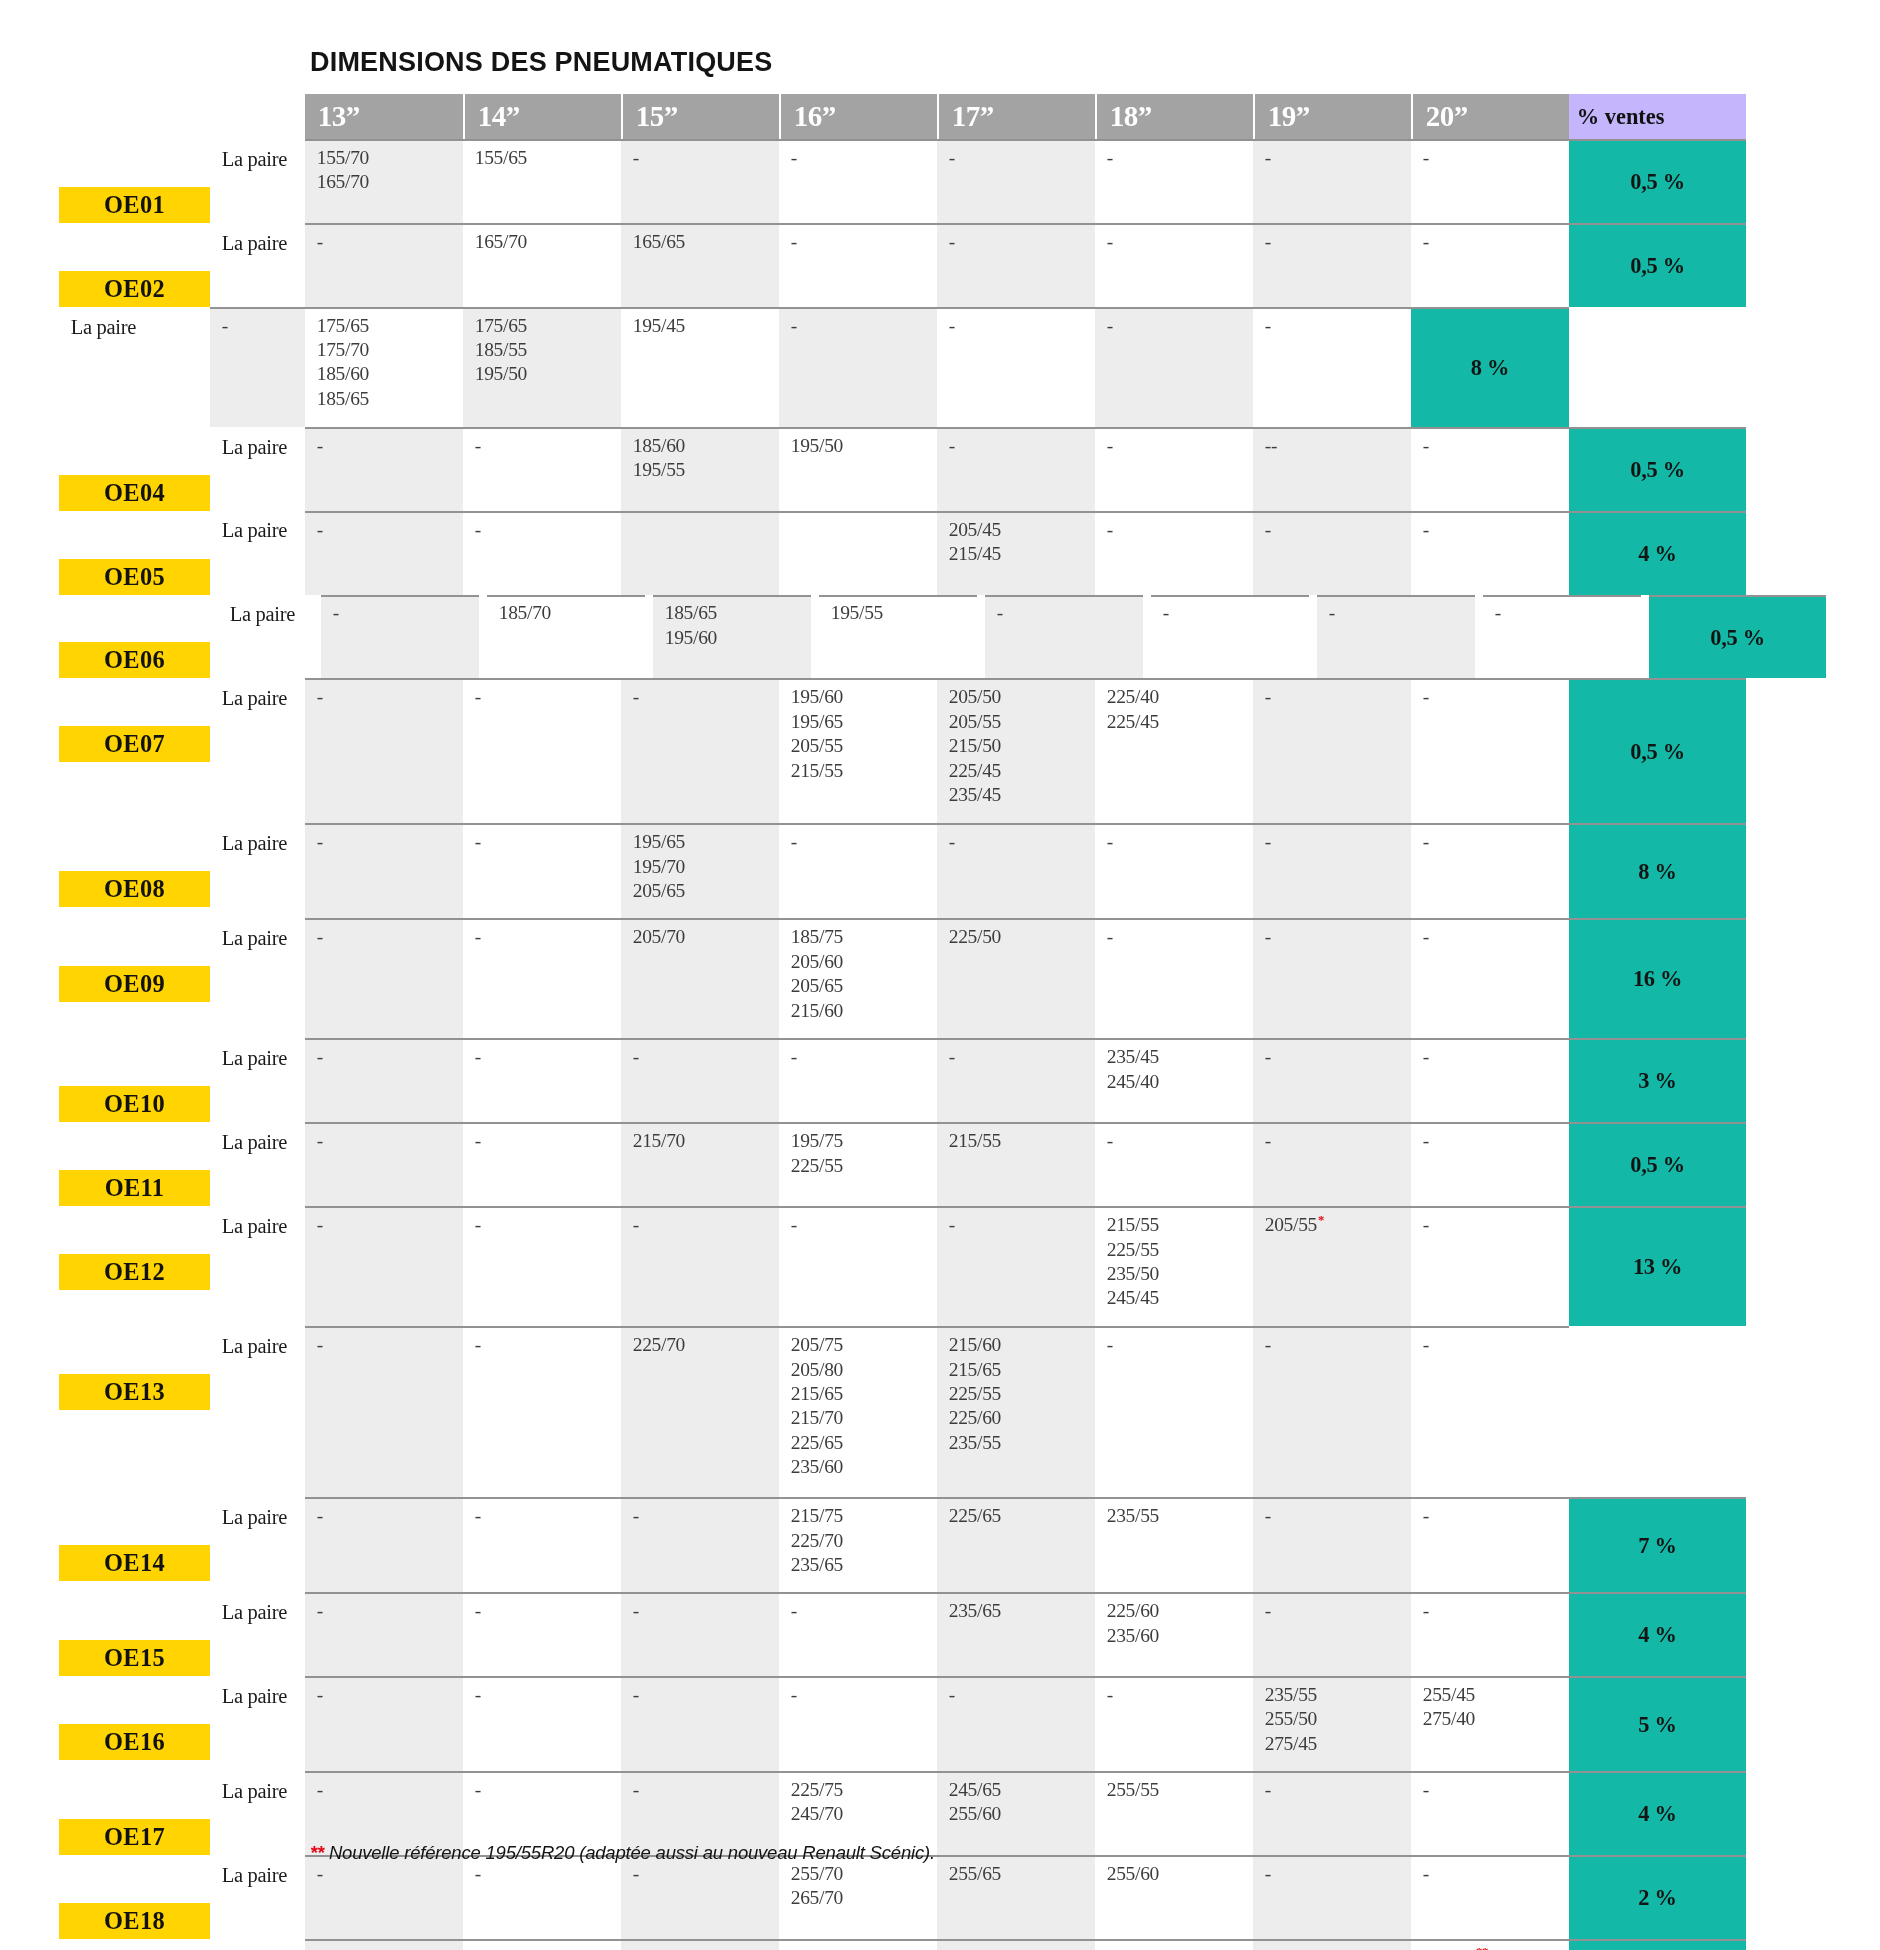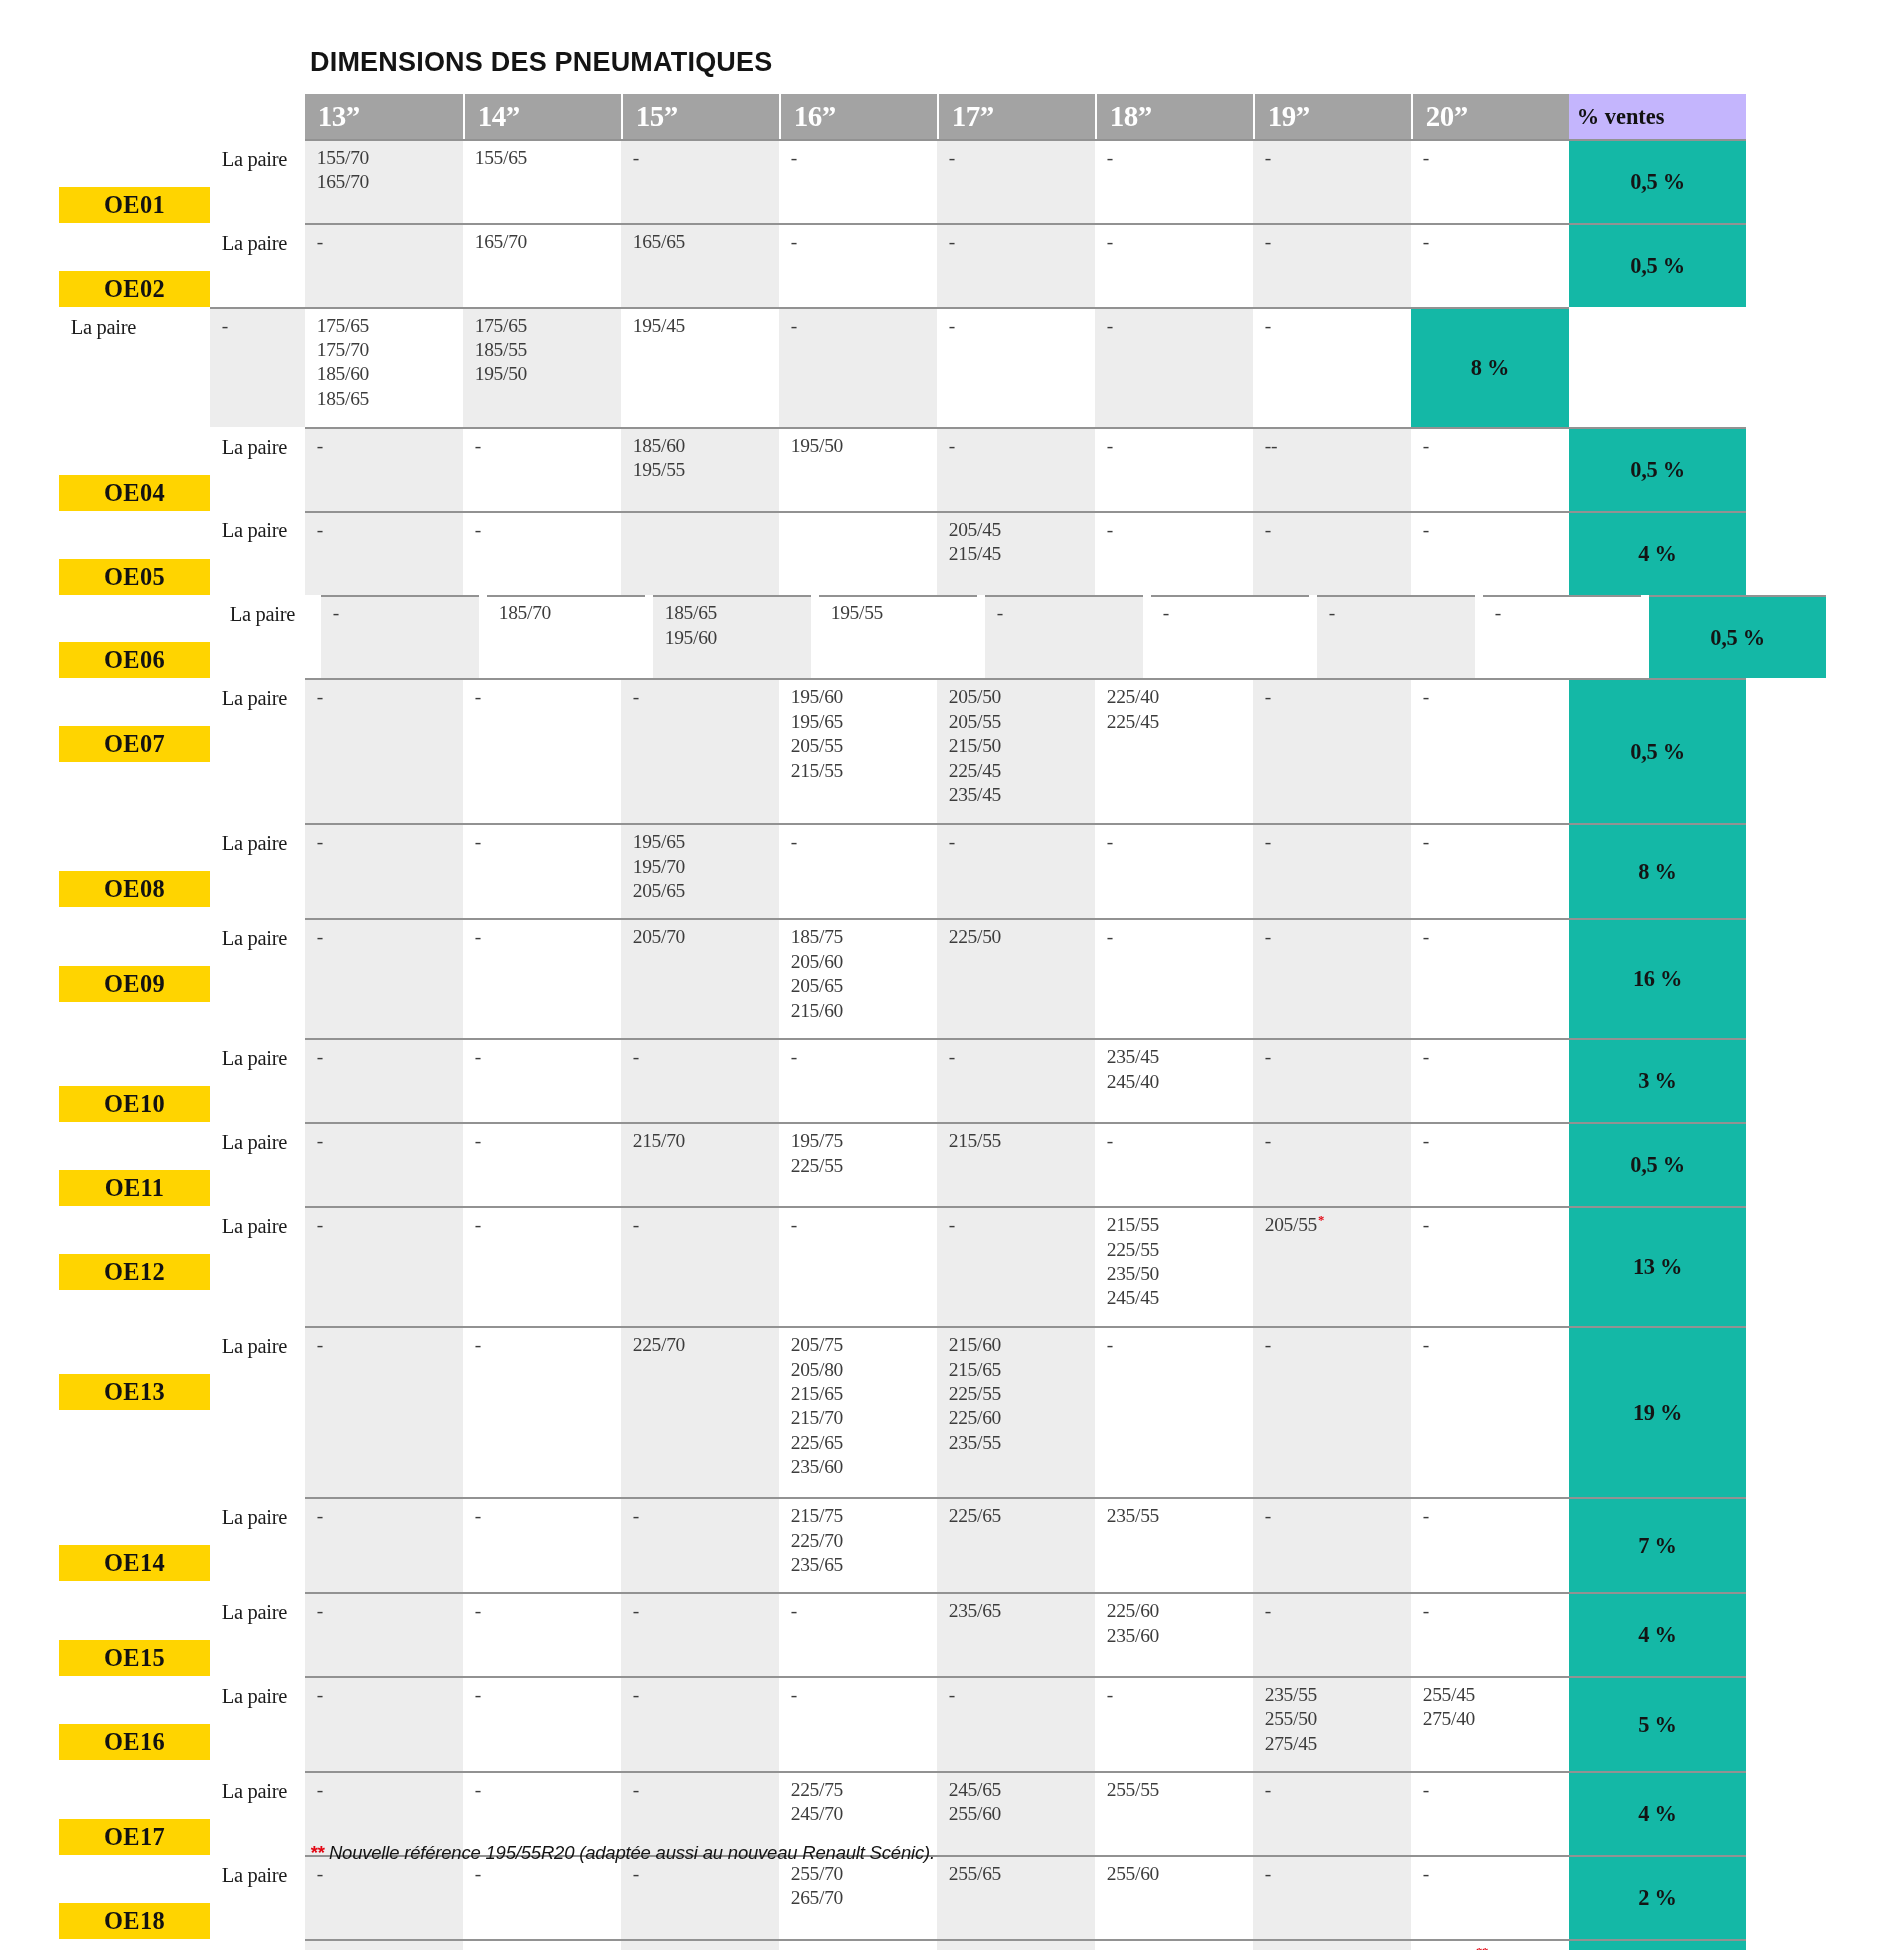--- a/index.html
+++ b/index.html
@@ -500,21 +500,20 @@
       </div>
       <div class="size-cell">
         <div class="line">-</div>
       </div>
       <div class="size-cell shaded">
         <div class="line">-</div>
       </div>
       <div class="size-cell">
         <div class="line">-</div>
       </div>
-      <div class="sales-cell">19 %</div>
     </div>
     <div class="row data-row" style="min-height: 95px;">
       <div class="badge-cell">
         <span class="badge">OE14</span>
       </div>
       <div class="unit-cell">La paire</div>
       <div class="size-cell shaded">
         <div class="line">-</div>
       </div>
       <div class="size-cell">

